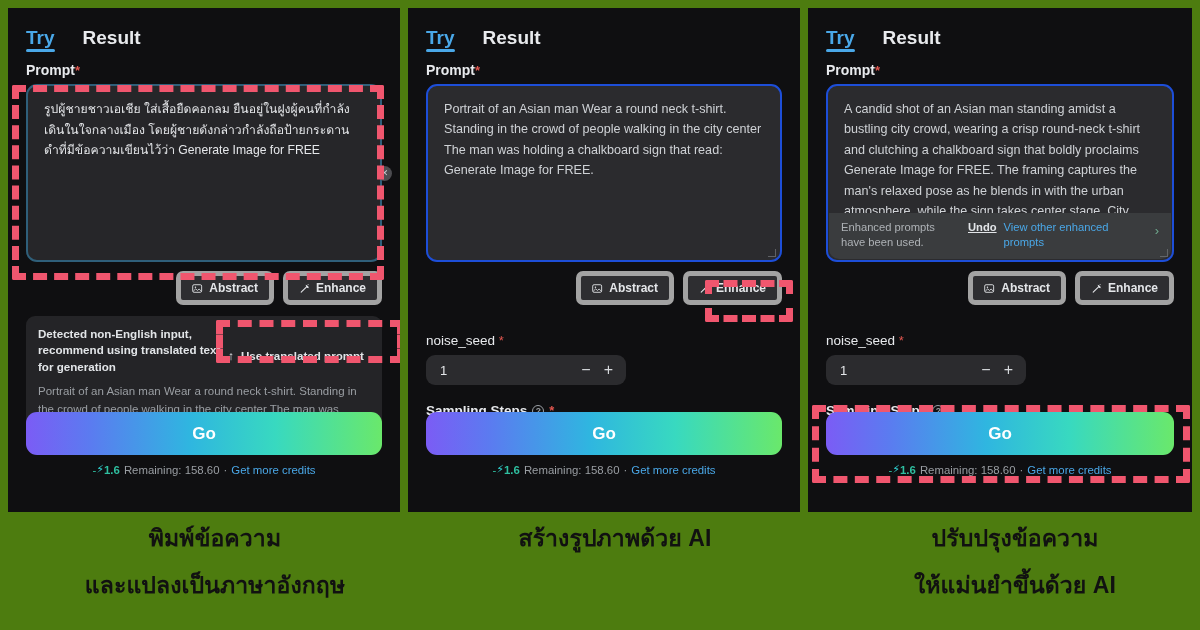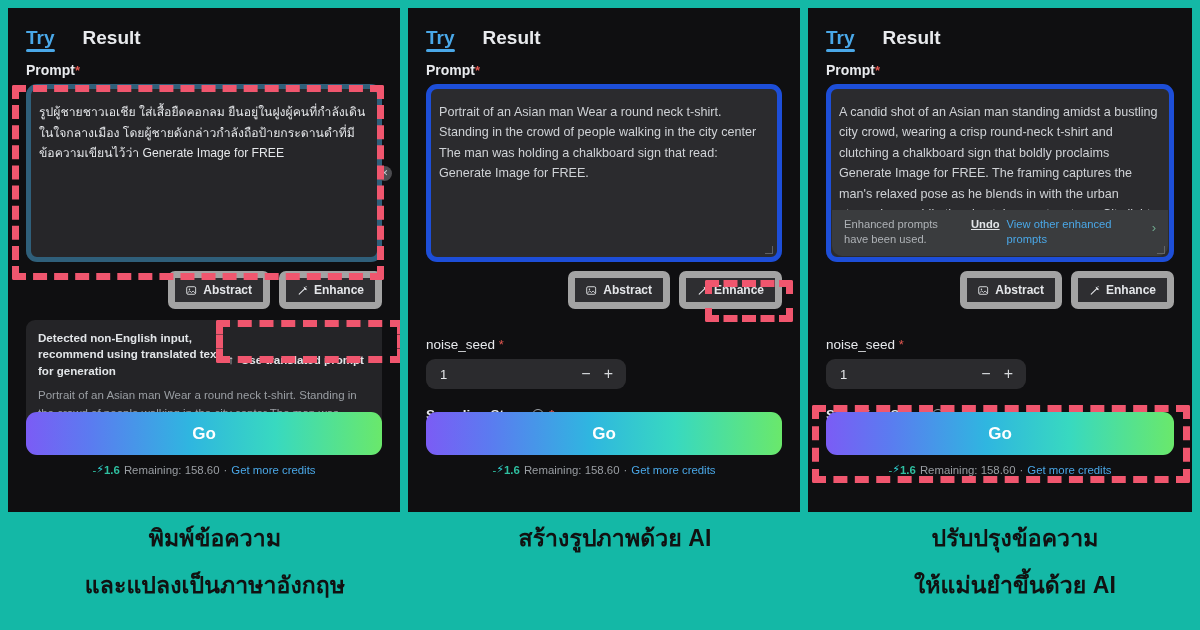--- a/index.html
+++ b/index.html
@@ -2,21 +2,21 @@
 <html><head>
 <meta charset="utf-8">
 <style>
   * { box-sizing: border-box; margin: 0; padding: 0; }
   html, body {
     width: 1200px; height: 630px;
     background: #4fe0ad;
     font-family: "Liberation Sans", "DejaVu Sans", sans-serif;
     overflow: hidden;
   }
-  #stage { position: relative; width: 1200px; height: 630px; background: #14b8a6; }
+  #stage { position: relative; width: 1200px; height: 630px; background: #4d7c0f; }
 
   
   .panels { position: absolute; left: 0; top: 0; width: 1200px; height: 512px; display: flex; }
   .panel {
     position: relative;
     background: #0f0f11;
     height: 512px;
     overflow: hidden;
   }
   .p1 { width: 392px; margin-left: 8px; margin-top: 8px; height: 504px; }
@@ -39,22 +39,22 @@
   .req { color: #e0564f; font-size: 13px; }
 
   
   .ta-wrap { position: relative; margin-top: 6px; }
   .ta {
     background: #2b2b2e;
     border-radius: 11px;
     color: #cfd2d6;
     font-size: 12.6px;
     line-height: 1.62;
-    padding: 13px 8px;
-    border: 5px solid #1d4ed8;
+    padding: 13px 16px;
+    border: 2px solid #1d4ed8;
     overflow: hidden;
     position: relative;
   }
   .ta.t1 { height: 178px; background: #262629; border-color: #2f5f7a; }
   .ta.t2 { height: 178px; }
   .ta.t3 { height: 178px; }
   .ta .thai { color: #e5e7ea; font-size: 12.2px; line-height: 1.70; }
 
   .clear-x {
     position: absolute; right: -10px; top: 82px;
@@ -78,21 +78,21 @@
   .enh-note .chev { color: #6fa88d; margin-left: auto; font-size: 13px; padding-top: 2px; }
   .resize-grip { position:absolute; right:4px; bottom:3px; width:8px; height:8px;
      border-right:1.5px solid #6d7074; border-bottom:1.5px solid #6d7074; transform: skewX(-0deg); opacity:.8;}
 
   
   .btn-row { display: flex; justify-content: flex-end; gap: 9px; margin-top: 9px; }
   .pill {
     background: #2e2e31; color: #e4e6e9;
     border-radius: 7px; font-size: 12px; font-weight: 600;
     padding: 5px 11px; display: flex; align-items: center; gap: 6px;
-    border: 7px solid #a3a3a3;
+    border: 5px solid #a3a3a3;
   }
   .pill svg { display:block; }
 
   
   .notice {
     margin-top: 11px;
     background: #242427;
     border-radius: 9px;
     padding: 10px 12px 12px 12px;
   }

